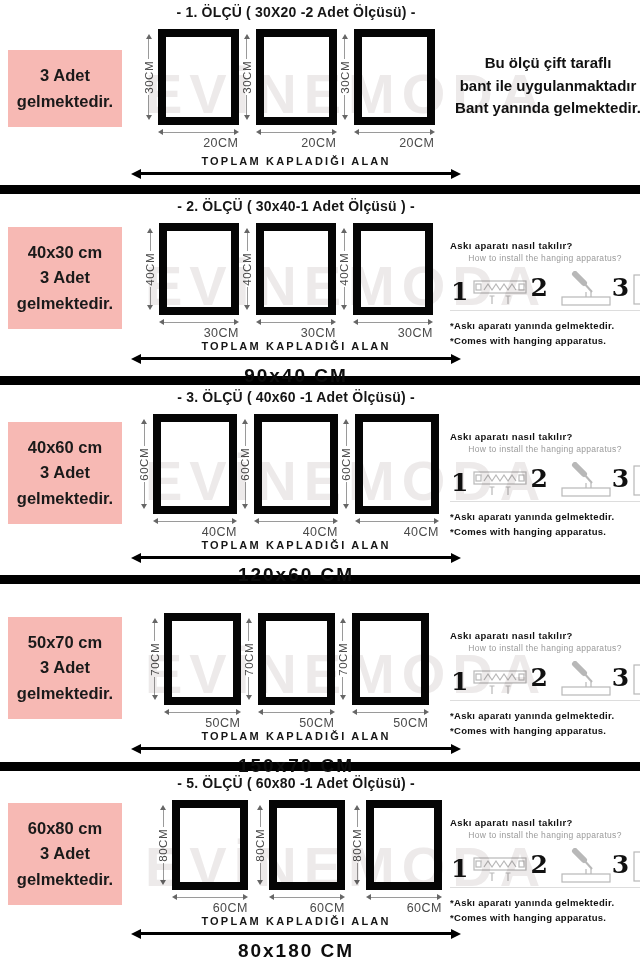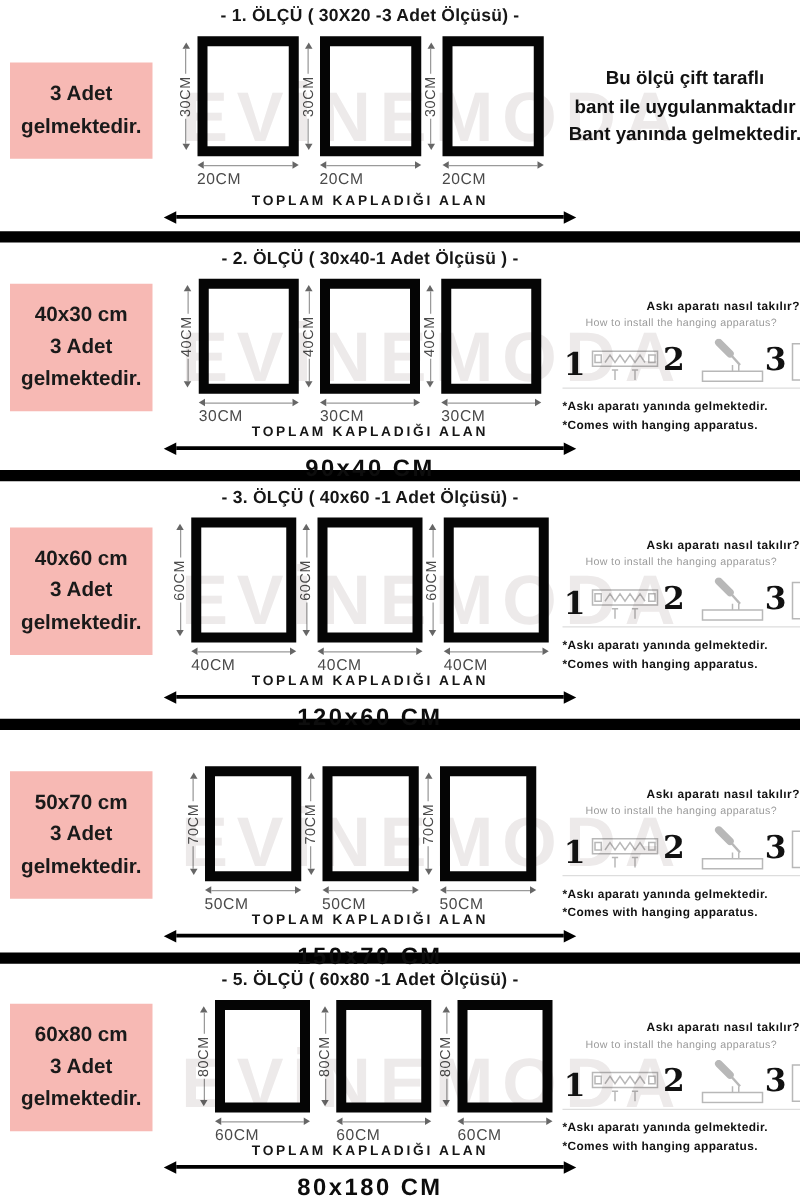--- a/index.html
+++ b/index.html
@@ -70,21 +70,21 @@
   }
   .tri { width:0; height:0; flex:none; }
   .tri-up   { border-left:3px solid transparent; border-right:3px solid transparent; border-bottom:5px solid #666; }
   .tri-down { border-left:3px solid transparent; border-right:3px solid transparent; border-top:5px solid #666; }
   .tri-left { border-top:3px solid transparent; border-bottom:3px solid transparent; border-right:5px solid #666; }
   .tri-right{ border-top:3px solid transparent; border-bottom:3px solid transparent; border-left:5px solid #666; }
 
   .hmeasure { margin-top:4px; }
   .hline { display:flex; align-items:center; height:6px; }
   .hrule { flex:1; height:1px; background:#9a9a9a; }
-  .hlabel { text-align:left; font-size:12.5px; color:#4a4a4a; margin-top:1px; letter-spacing:0.5px; }
+  .hlabel { text-align:right; font-size:12.5px; color:#4a4a4a; margin-top:1px; letter-spacing:0.5px; }
 
   .total {
     grid-column:2; grid-row:3; justify-self:center;
     width:330px; text-align:center; padding-bottom:5px;
   }
   .total-label { font-size:11px; font-weight:bold; letter-spacing:2.2px; color:#161616; }
   .total-size  { font-size:19px; font-weight:bold; letter-spacing:2px; color:#0d0d0d; }
   .total-arrow { display:flex; align-items:center; height:11px; margin:1px 0; }
   .ta { width:0; height:0; flex:none; }
   .ta-left  { border-top:5px solid transparent; border-bottom:5px solid transparent; border-right:10px solid #000; }
@@ -94,21 +94,21 @@
   .right-note {
     grid-column:3; grid-row:2; align-self:start;
     margin-top:30px; margin-left:-8px; width:192px;
     text-align:center; font-size:15px; font-weight:600; line-height:1.5; color:#111;
   }
 
   .apparatus {
     grid-column:3; grid-row:2 / 4; align-self:start;
     margin-top:24px; margin-left:-10px; width:190px;
   }
-  .app-title { font-size:9.5px; font-weight:bold; text-align:right; letter-spacing:0.4px; color:#111; }
+  .app-title { font-size:9.5px; font-weight:bold; text-align:left; letter-spacing:0.4px; color:#111; }
   .app-sub   { font-size:8.5px; color:#9a9a9a; text-align:center; letter-spacing:0.3px; margin-top:2px; }
   .app-steps {
     display:flex; align-items:flex-end; justify-content:space-between;
     margin-top:7px; padding:0 1px 4px 1px; border-bottom:1px solid #ddd;
   }
   .app-step { display:flex; align-items:center; gap:2px; }
   .step-num { font-family:"DejaVu Serif", serif; font-weight:bold; font-size:25px; line-height:0.9; color:#111; }
   .app-icon svg { display:block; }
   .app-note { margin-top:7px; font-size:9.5px; font-weight:bold; letter-spacing:0.3px; line-height:1.6; color:#111; }
 </style>
@@ -134,21 +134,21 @@
       <rect x="3" y="5" width="20" height="29"></rect>
       <path d="M13 5 v-3"></path>
     </g>
   </defs>
 </svg>
 
 <div class="page">
 
   <div class="section s1">
     <div class="watermark">EVİNEMODA</div>
-    <div class="sec-title">- 1. ÖLÇÜ ( 30X20 -3 Adet Ölçüsü) -</div>
+    <div class="sec-title">- 1. ÖLÇÜ ( 30X20 -2 Adet Ölçüsü) -</div>
     <div class="badge">
       <div>3 Adet</div>
       <div>gelmektedir.</div>
     </div>
     <div class="frames">
       <div class="frame-unit">
         <div class="vmeasure">
             <span class="tri tri-up"></span>
             <span class="vstub"></span>
             <span class="vlabel">30CM</span>

